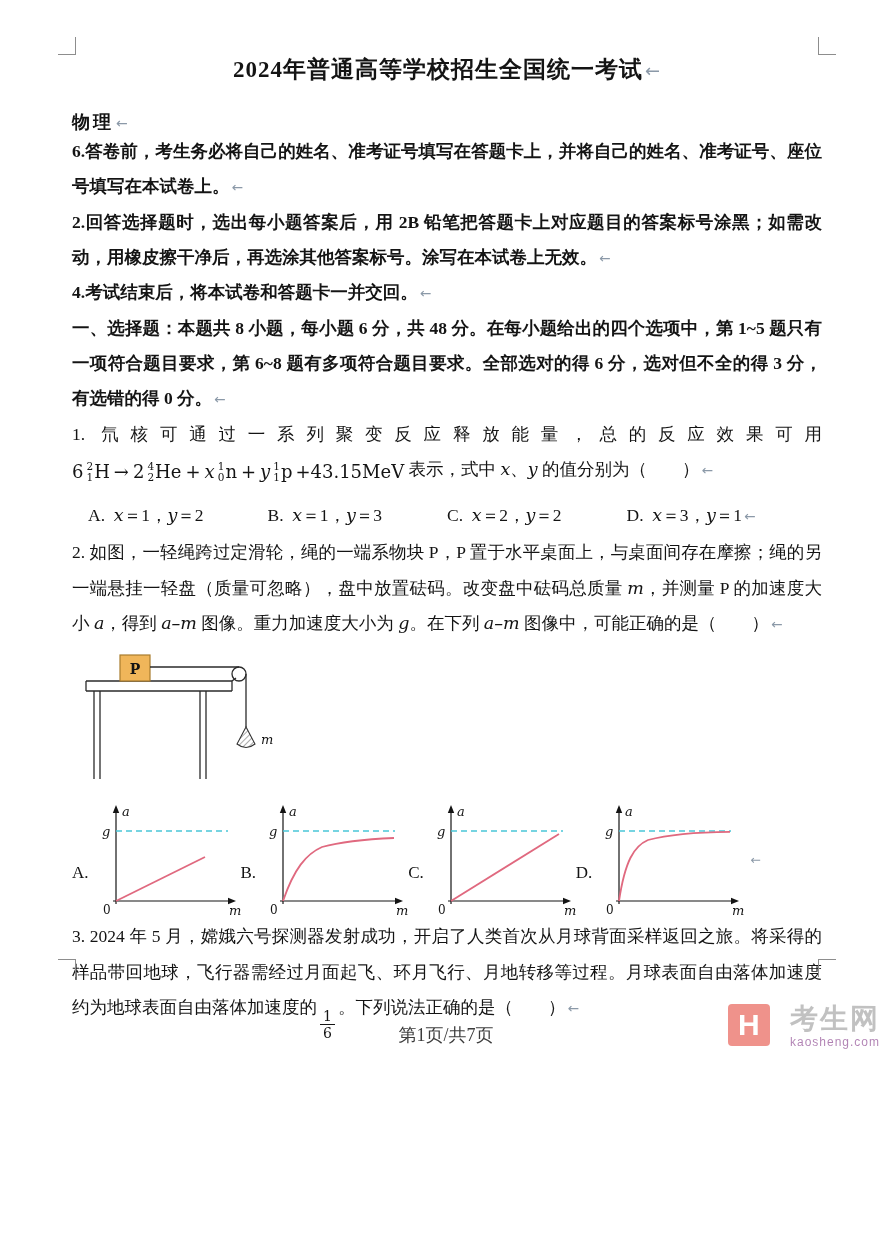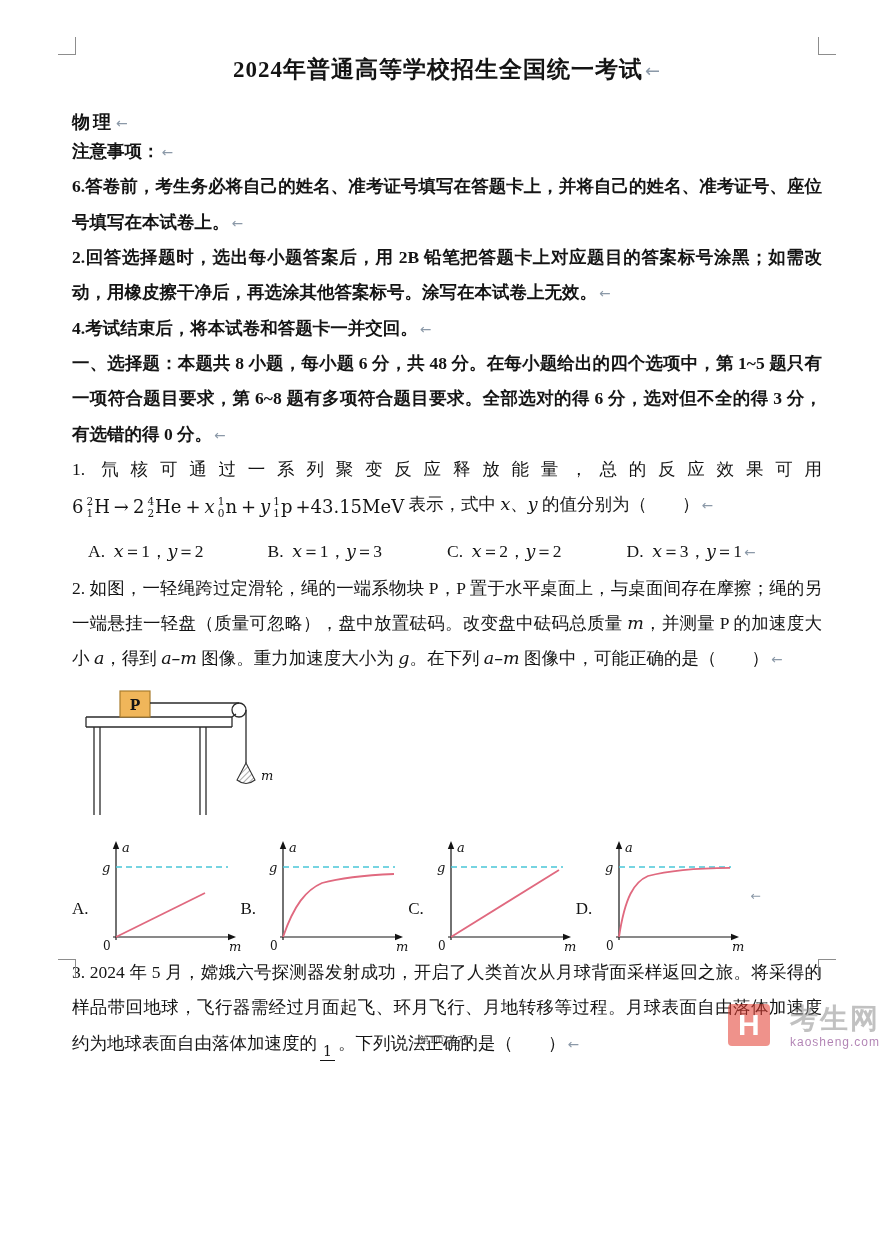--- a/index.html
+++ b/index.html
@@ -54,21 +54,21 @@
   .graphs-pmark{margin:0 0 52px 6px;}
   svg text{font-family:"DejaVu Serif",serif;fill:#141414;}
 
   
   .crop{position:absolute;width:17px;height:17px;}
   .crop-tl{left:58px;top:37px;border-right:1.4px solid #8d8d8d;border-bottom:1.4px solid #8d8d8d;}
   .crop-tr{right:56px;top:37px;border-left:1.4px solid #8d8d8d;border-bottom:1.4px solid #8d8d8d;}
   .crop-bl{left:58px;bottom:86px;border-right:1.4px solid #8d8d8d;border-top:1.4px solid #8d8d8d;}
   .crop-br{right:56px;bottom:86px;border-left:1.4px solid #8d8d8d;border-top:1.4px solid #8d8d8d;}
 
-  .footer{position:absolute;bottom:16px;left:0;width:100%;text-align:center;font-size:10px;color:#3c3c3c;}
+  .footer{position:absolute;bottom:16px;left:0;width:100%;text-align:center;font-size:18px;color:#3c3c3c;}
 
   .site-logo{position:absolute;right:12px;bottom:14px;display:flex;align-items:flex-start;opacity:0.55;}
   .logo-mark{width:42px;height:42px;background:#e23a2e;color:#ffffff;border-radius:4px;
              font-family:"Liberation Sans",sans-serif;font-weight:700;font-size:30px;
              display:flex;align-items:center;justify-content:center;}
   .logo-right{margin-left:20px;}
   .logo-cn{font-size:28px;color:#8f8f8f;font-weight:700;letter-spacing:2px;font-family:"Liberation Sans",sans-serif;line-height:1.1;}
   .logo-domain{font-size:12px;color:#701a75;letter-spacing:1px;font-family:"Liberation Sans",sans-serif;}
 </style>
 </head>
@@ -80,21 +80,20 @@
   <div class="crop crop-tr"></div>
   <div class="crop crop-bl"></div>
   <div class="crop crop-br"></div>
 
   <div class="content">
 
     <div class="title-line"><span>2024年普通高等学校招生全国统一考试</span><span class="pmark">←</span></div>
 
     <div class="subject-line"><span>物理</span><span class="pmark">←</span></div>
 
-    <p class="doc b mt-l"><span>注意事项：</span><span class="pmark">←</span></p>
 
     <p class="doc b"><span>6.答卷前，考生务必将自己的姓名、准考证号填写在答题卡上，并将自己的姓名、准考证号、座位号填写在本试卷上。</span><span class="pmark">←</span></p>
 
     <p class="doc b"><span>2.回答选择题时，选出每小题答案后，用 2B 铅笔把答题卡上对应题目的答案标号涂黑；如需改动，用橡皮擦干净后，再选涂其他答案标号。涂写在本试卷上无效。</span><span class="pmark">←</span></p>
 
 
     <p class="doc b"><span>4.考试结束后，将本试卷和答题卡一并交回。</span><span class="pmark">←</span></p>
 
     <p class="doc b"><span>一、选择题：本题共 8 小题，每小题 6 分，共 48 分。在每小题给出的四个选项中，第 1~5 题只有一项符合题目要求，第 6~8 题有多项符合题目要求。全部选对的得 6 分，选对但不全的得 3 分，有选错的得 0 分。</span><span class="pmark">←</span></p>
 

